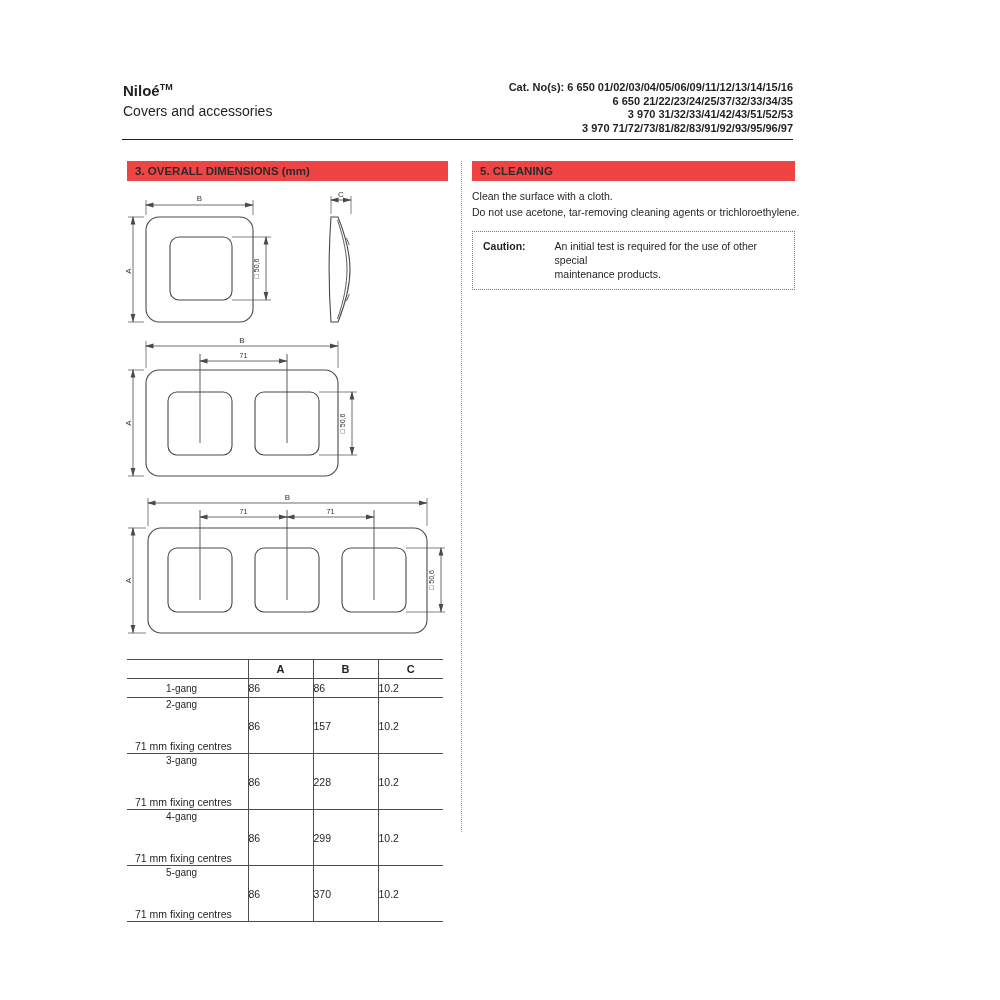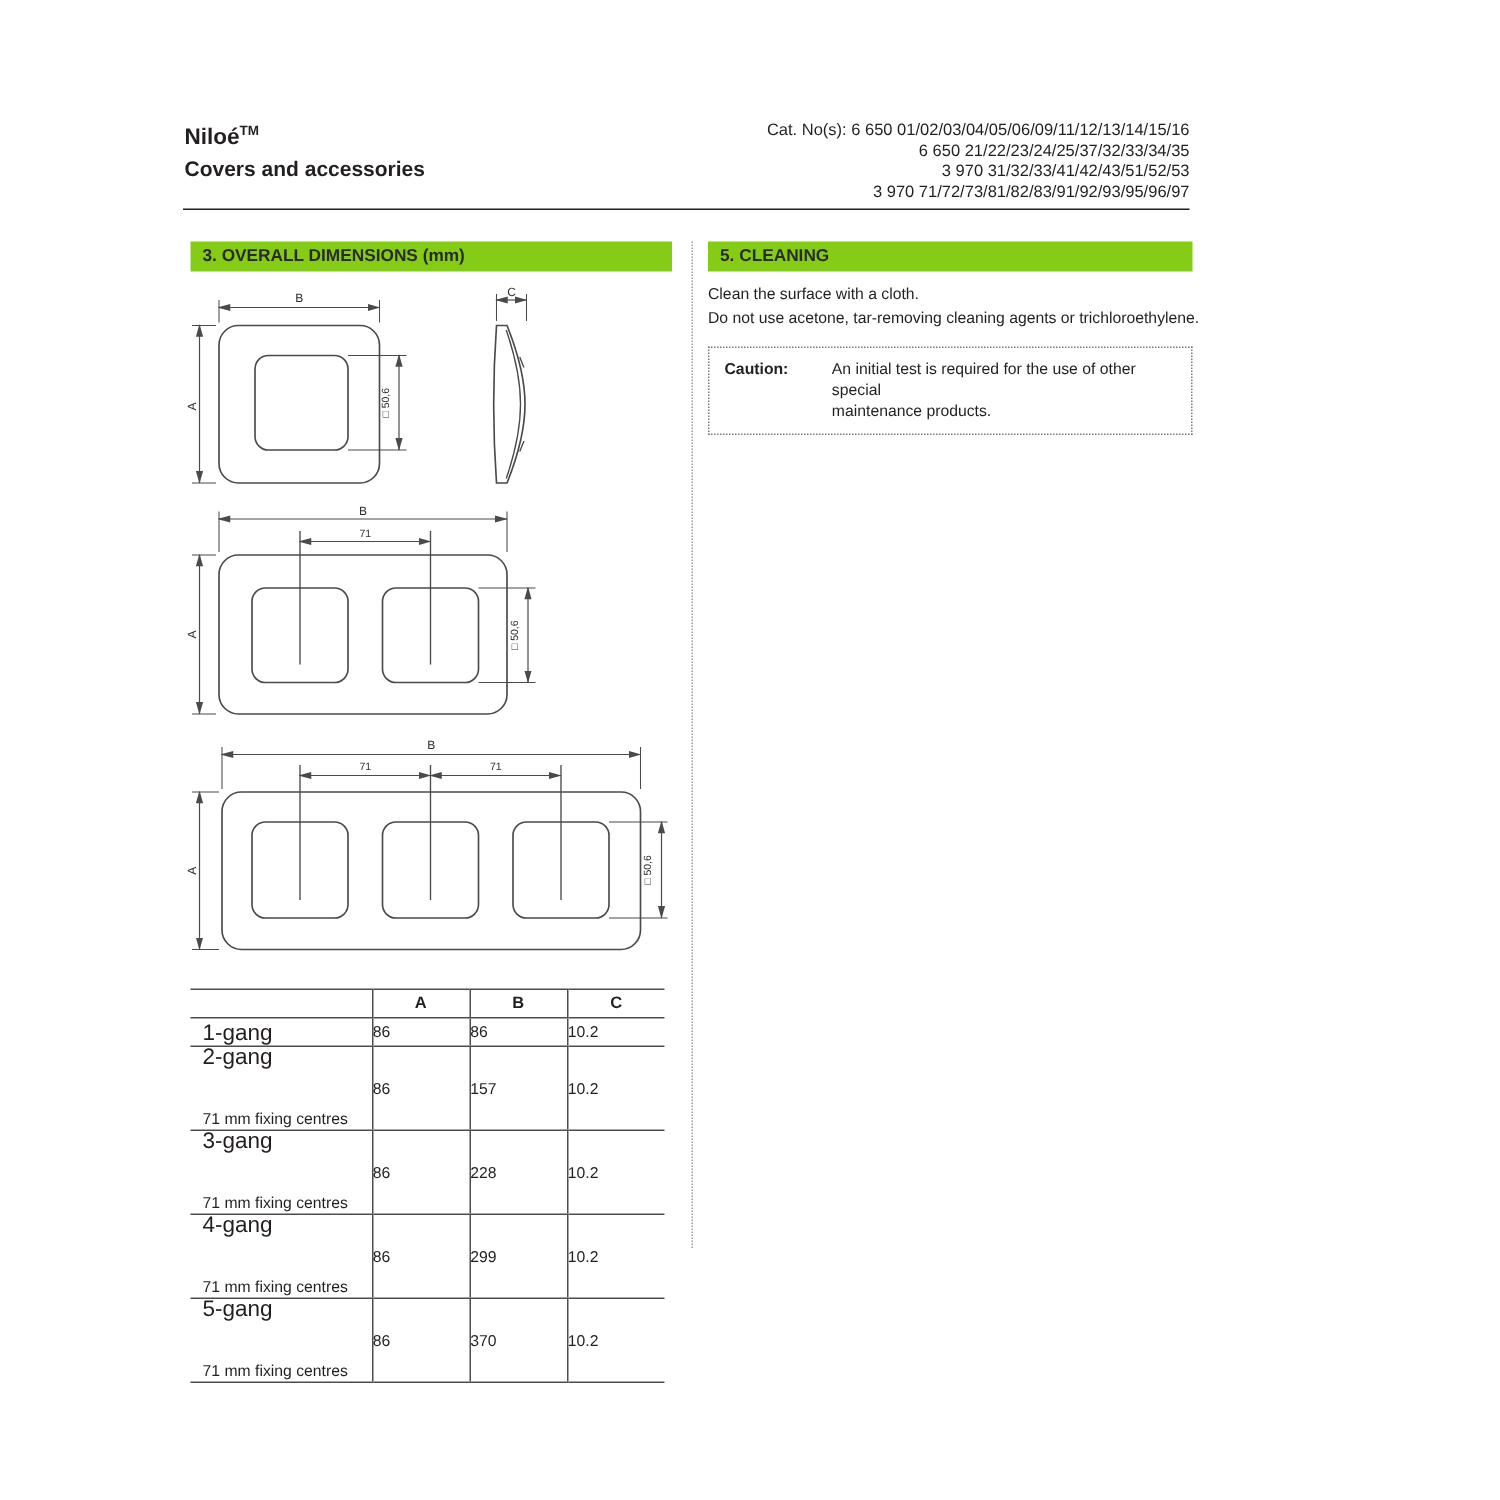--- a/index.html
+++ b/index.html
@@ -7,28 +7,28 @@
     width:1000px; height:1000px; background:#ffffff;
     font-family:"Liberation Sans", sans-serif;
     color:#231f20; position:relative; overflow:hidden;
   }
   .abs { position:absolute; }
 
   
   .title-block { left:123px; top:78px; }
   .title { font-size:15px; font-weight:bold; line-height:19px; }
   .title sup { font-size:9px; font-weight:bold; }
-  .subtitle { font-size:14px; font-weight:bold; line-height:18px; margin-top:2px; }
+  .subtitle { font-size:14px; font-weight:normal; line-height:18px; margin-top:2px; }
   .cat-block { right:207px; top:81px; text-align:right;
-    font-size:11px; font-weight:normal; line-height:13.5px; }
+    font-size:11px; font-weight:bold; line-height:13.5px; }
   .header-rule { left:122px; top:139px; width:671px; height:0;
     border-top:1.6px solid #231f20; }
 
   
-  .section-bar { height:20px; background:#84cc16; color:#2b2b2e;
+  .section-bar { height:20px; background:#ef4444; color:#2b2b2e;
     font-size:11.5px; font-weight:bold; line-height:20px; padding-left:8px;
     box-sizing:border-box; }
   .bar-left  { left:127px; top:161px; width:321px; }
   .bar-right { left:472px; top:161px; width:323px; }
 
   
   .col-divider { left:461px; top:161px; height:671px; width:0;
     border-left:1.5px dotted #9a9a9a; }
 
   
@@ -53,21 +53,21 @@
   .dims-table { left:127px; top:659px; }
   table { border-collapse:collapse; table-layout:fixed; width:316px;
     border-top:1px solid #4d4d4d; }
   th, td { border-bottom:1px solid #4d4d4d; padding:0; vertical-align:middle; }
   th:nth-child(n+2), td:nth-child(n+2) { border-left:1px solid #4d4d4d; }
   th { height:18px; font-size:11px; font-weight:bold; text-align:center; }
   td { font-size:10.5px; text-align:left; }
   tr.r1 td { height:18px; }
   tr.rn td { height:32px; }
   td.lab { text-align:left; padding-left:8px; }
-  .row-name { font-size:15px; line-height:13px; }
+  .row-name { font-size:10px; line-height:13px;margin-left:31px; }
   .row-sub  { font-size:10.5px; line-height:13px;margin-top:29px; }
 </style>
 </head>
 <body>
 
 <div class="abs title-block">
   <div class="title"><span>Niloé</span><sup>TM</sup></div>
   <div class="subtitle">Covers and accessories</div>
 </div>
 

